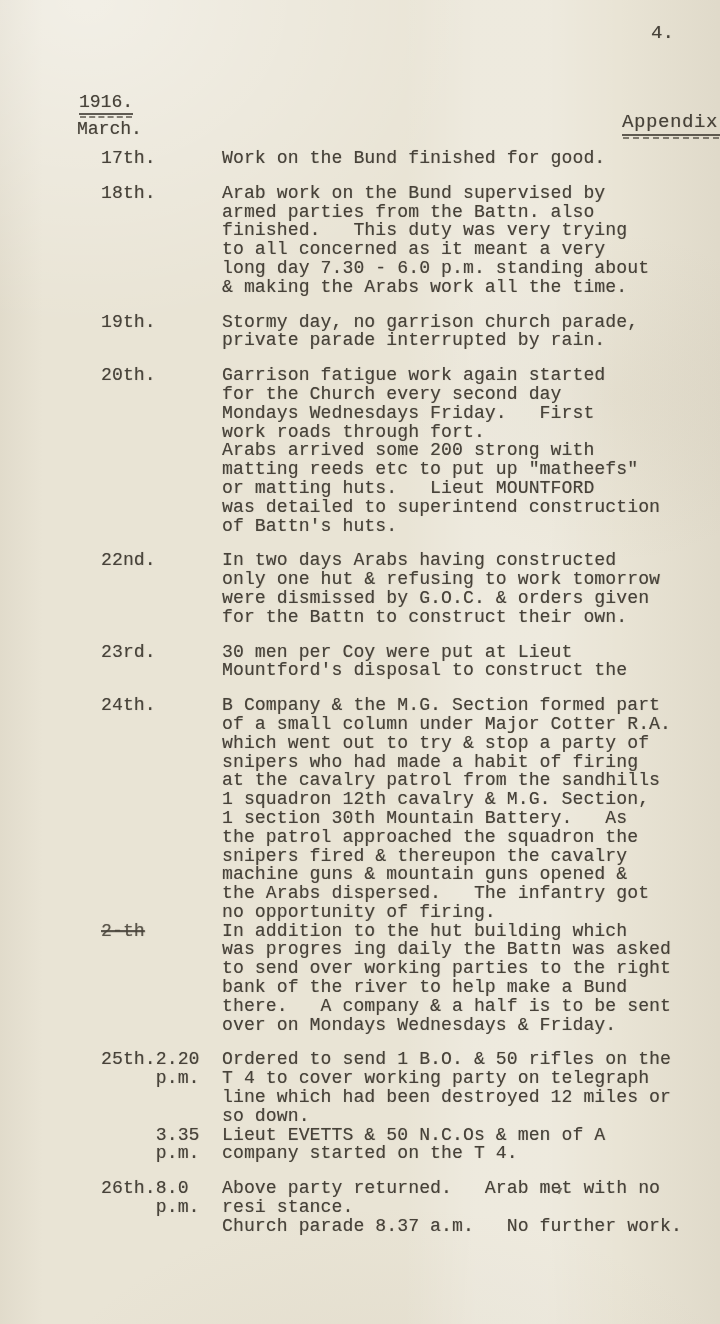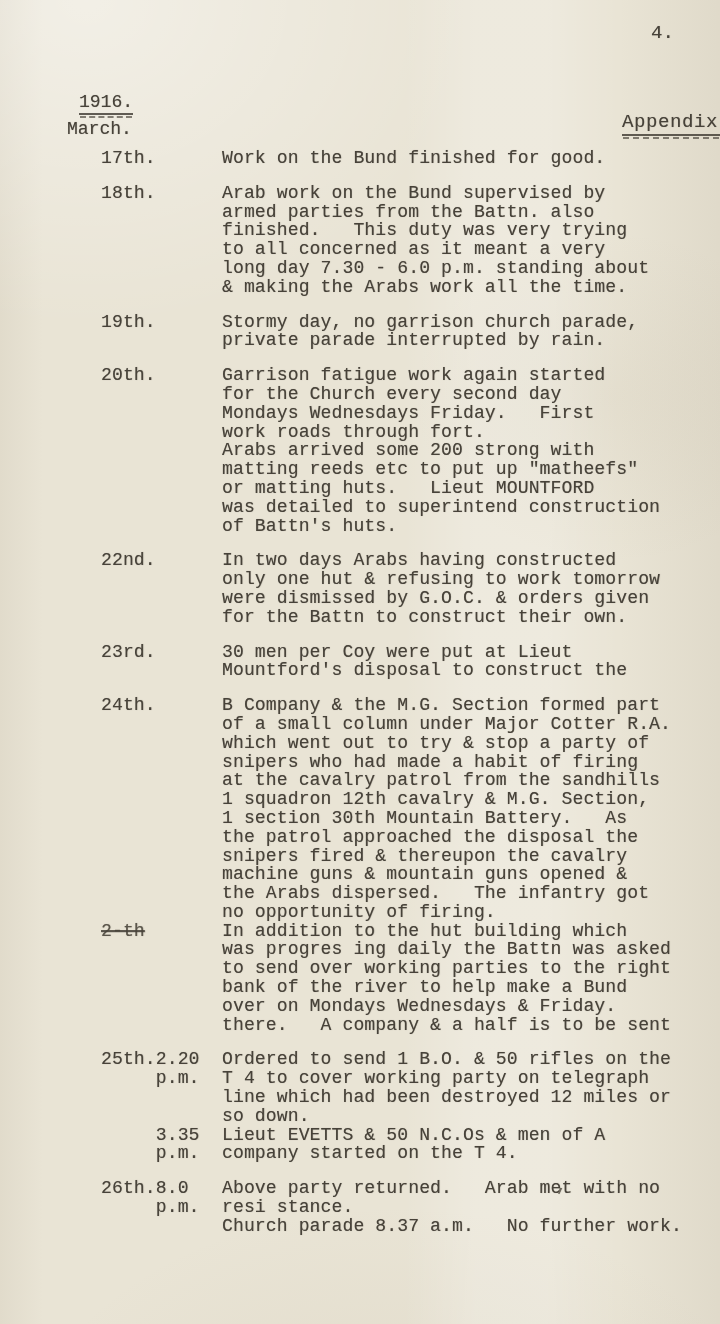--- a/index.html
+++ b/index.html
@@ -17,21 +17,21 @@
         rgba(130,115,88,0) 56%, rgba(255,255,255,0.22) 66%,
         rgba(255,255,255,0.22) 76%, rgba(130,115,88,0) 86%,
         rgba(130,115,88,0.09) 100%),
       radial-gradient(90% 35% at 55% 112%, rgba(160,145,115,0.12), rgba(160,145,115,0) 60%),
       radial-gradient(40% 18% at 85% 30%, rgba(150,135,105,0.07), rgba(150,135,105,0) 70%),
       #e9e4d5;
     text-shadow:0.3px 0.4px 0.7px rgba(71,66,57,0.5);
   }
   .pageno{position:absolute;top:22px;left:651px;font-size:19px;}
   .year{position:absolute;top:92px;left:79px;font-size:18px;}
-  .month{position:absolute;top:119px;left:67px;font-size:18px;}
+  .month{position:absolute;top:119px;left:77px;font-size:18px;}
   .appendix{position:absolute;top:111px;left:622px;font-size:19px;letter-spacing:0.6px;}
   
   .dbl{position:relative;display:inline-block;padding-bottom:1px;
        border-bottom:2px solid rgba(71,66,57,0.85);}
   .dbl::after{content:"";position:absolute;left:1px;right:1px;bottom:-5px;
        border-bottom:2px dashed rgba(71,66,57,0.65);}
   #entries{position:absolute;top:149px;left:0;right:0;}
   .entry{margin-bottom:16px;}
   .entry.attached{margin-top:-16px;}
   .row{display:flex;font-size:18px;line-height:18.8px;letter-spacing:0.15px;margin-left:24px;}
@@ -185,21 +185,21 @@
         <div class="row">
           <span class="lbl"></span>
           <span class="txt">1 squadron 12th cavalry &amp; M.G. Section,</span>
         </div>
         <div class="row">
           <span class="lbl"></span>
           <span class="txt">1 section 30th Mountain Battery.   As</span>
         </div>
         <div class="row">
           <span class="lbl"></span>
-          <span class="txt">the patrol approached the disposal the</span>
+          <span class="txt">the patrol approached the squadron the</span>
         </div>
         <div class="row">
           <span class="lbl"></span>
           <span class="txt">snipers fired &amp; thereupon the cavalry</span>
         </div>
         <div class="row">
           <span class="lbl"></span>
           <span class="txt">machine guns &amp; mountain guns opened &amp;</span>
         </div>
         <div class="row">
@@ -223,25 +223,25 @@
         <div class="row">
           <span class="lbl"></span>
           <span class="txt">to send over working parties to the right</span>
         </div>
         <div class="row">
           <span class="lbl"></span>
           <span class="txt">bank of the river to help make a Bund</span>
         </div>
         <div class="row">
           <span class="lbl"></span>
+          <span class="txt">there.   A company &amp; a half is to be sent</span>
+        </div>
+        <div class="row">
+          <span class="lbl"></span>
           <span class="txt">over on Mondays Wednesdays &amp; Friday.</span>
-        </div>
-        <div class="row">
-          <span class="lbl"></span>
-          <span class="txt">there.   A company &amp; a half is to be sent</span>
         </div>
       </div>
       <div class="entry">
         <div class="row">
           <span class="lbl">25th.2.20</span>
           <span class="txt">Ordered to send 1 B.O. &amp; 50 rifles on the</span>
         </div>
         <div class="row">
           <span class="lbl">     p.m.</span>
           <span class="txt">T 4 to cover working party on telegraph</span>

